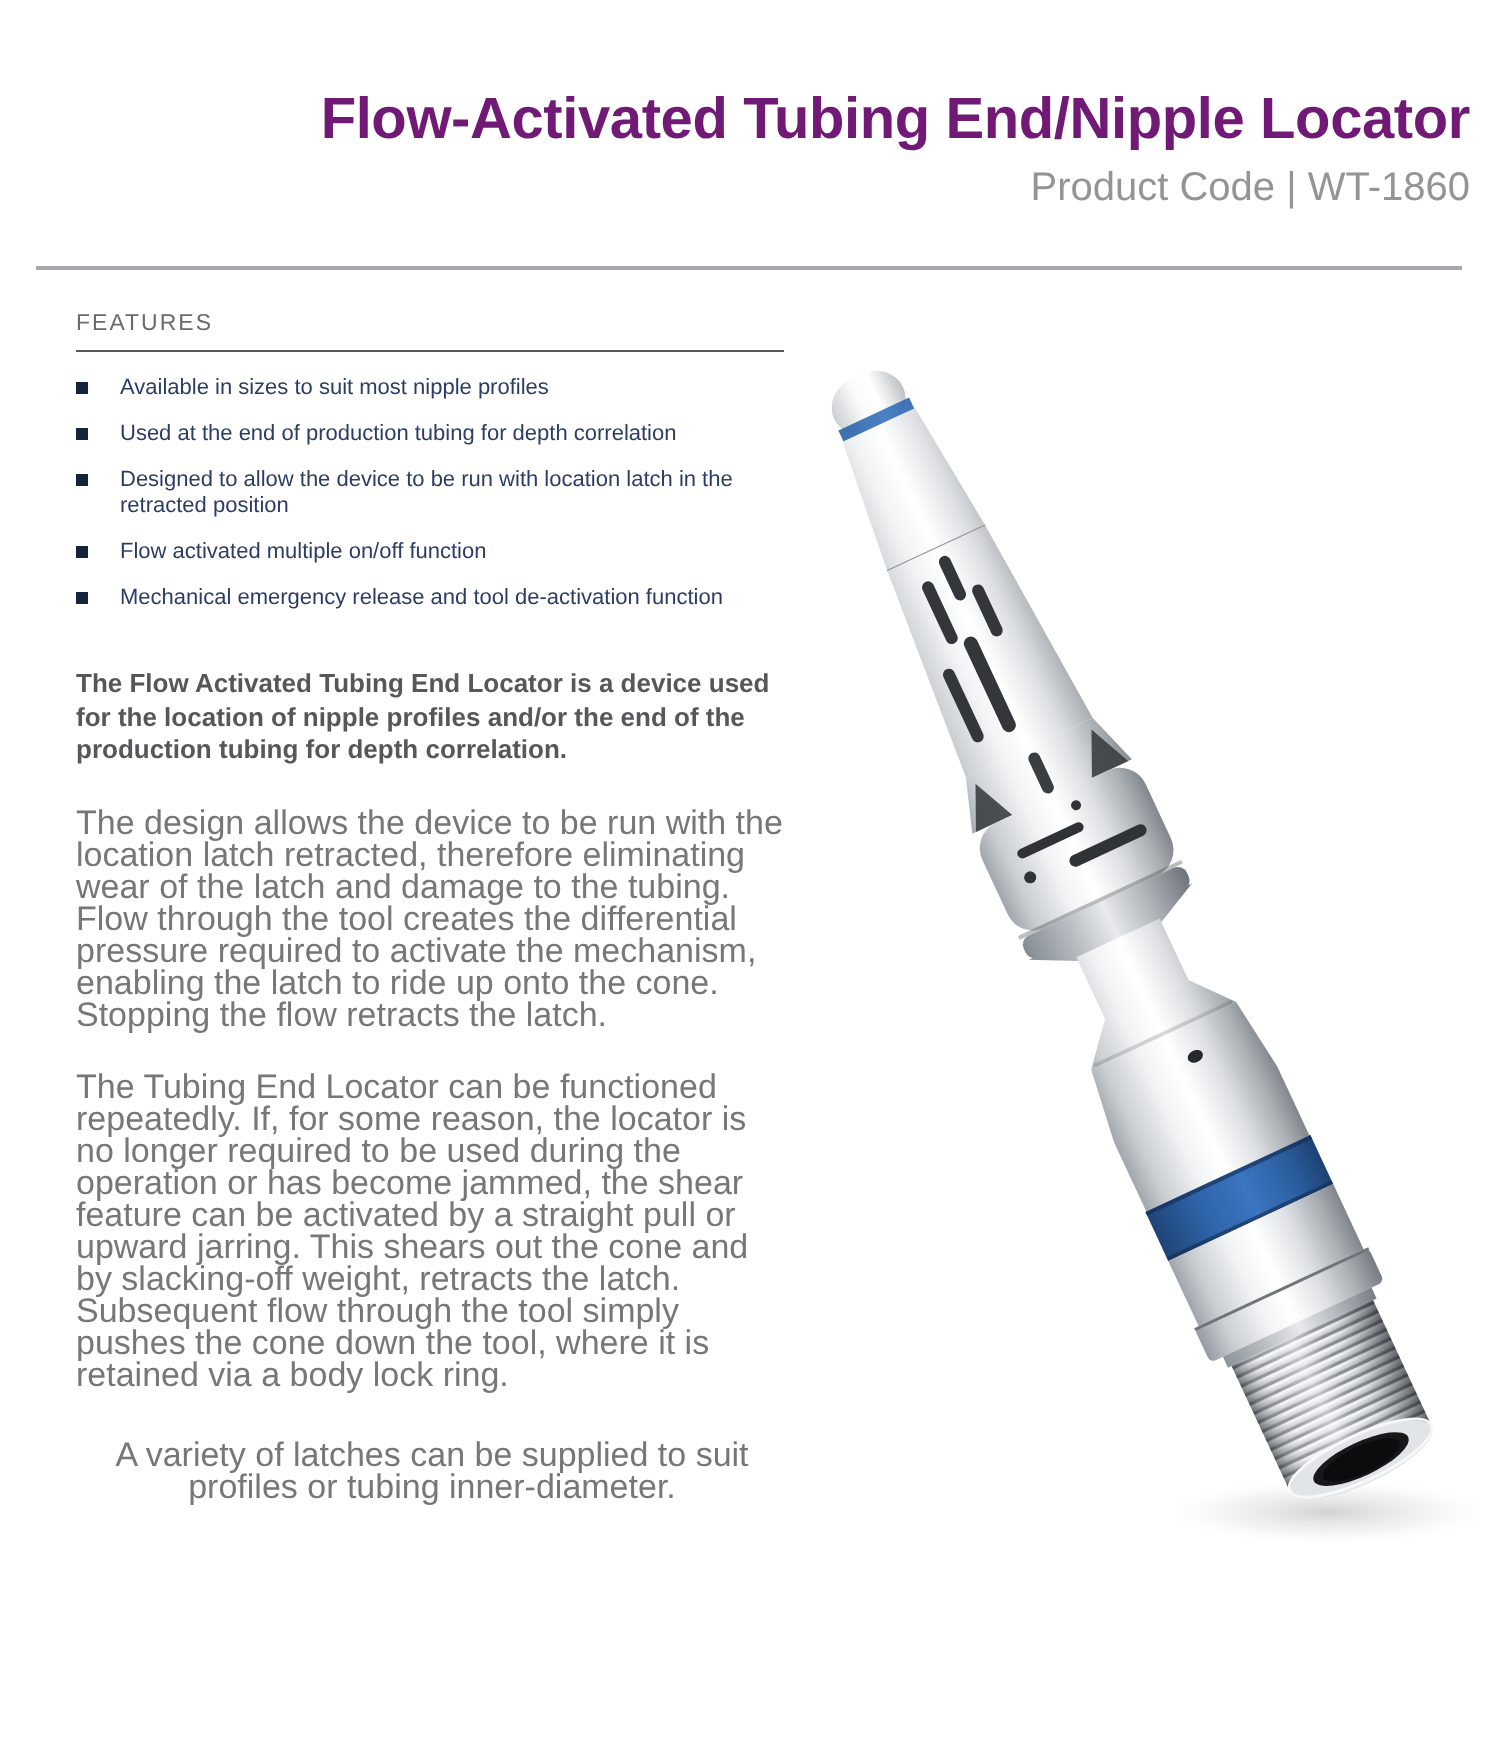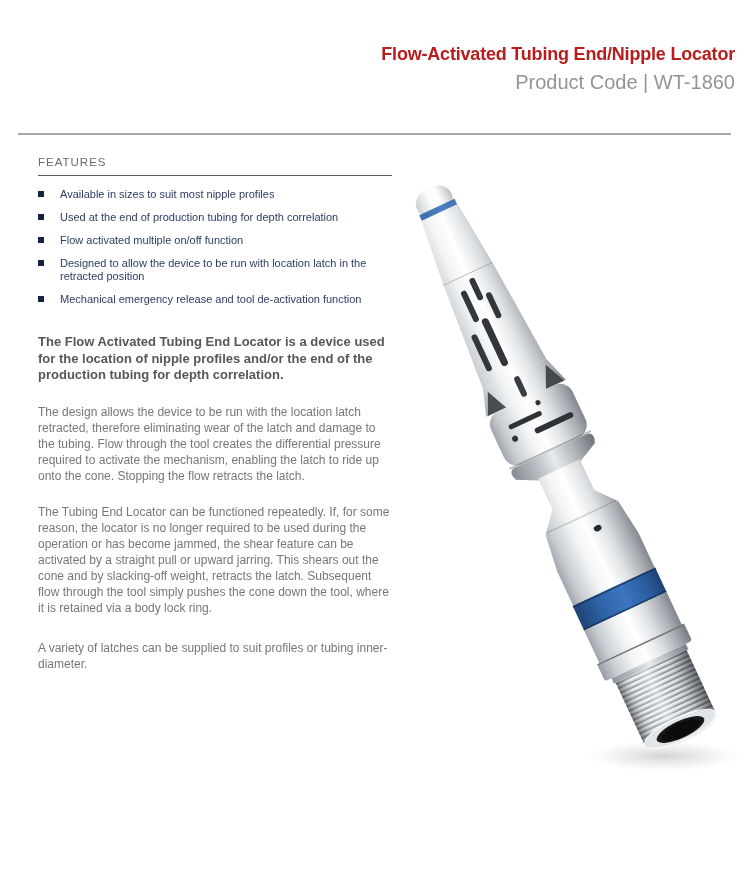--- a/index.html
+++ b/index.html
@@ -3,34 +3,34 @@
 <meta charset="utf-8">
 <style>
   * { margin:0; padding:0; box-sizing:border-box; }
   html,body { background:#ffffff; }
   .page {
     position:relative; width:750px; height:877px; background:#ffffff;
     font-family:"Liberation Sans","DejaVu Sans",sans-serif; overflow:hidden;
   }
   
   .header { position:absolute; top:44px; left:18px; right:15px; text-align:right; }
-  .title { font-size:18px; font-weight:bold; color:#b91c1c; letter-spacing:-0.2px; }
+  .title { font-size:29px; font-weight:bold; color:#701a75; letter-spacing:-0.2px; }
   .subtitle { font-size:20px; color:#929497; margin-top:6px; font-weight:400;text-align:right; }
   .top-rule { position:absolute; top:133px; left:18px; width:713px; height:2px; background:#a6a8ab; }
 
   
   .col { position:absolute; left:18px; top:156px; width:358px;margin-left:20px; }
   .sec-heading { font-size:11.5px; color:#6a6b6d; letter-spacing:1px; font-weight:400; }
   .sec-rule { width:354px; height:0; border-bottom:1.5px solid #58595c; margin-top:7px; }
   ul.bullets { list-style:none; margin-top:12px; margin-bottom:0; }
   ul.bullets li { display:flex; gap:16px; font-size:11px; line-height:13px; color:#2c3c64; margin-bottom:10px; }
   .sq { flex:none; width:6px; height:6px; background:#16233f; margin-top:3px; }
   .benefits-block { margin-top:20px; }
   .intro { margin-top:28px; font-size:13px; font-weight:bold; color:#55575a; line-height:16.5px; width:352px; }
-  .para { margin-top:16px; font-size:12px; color:#76777a; line-height:16px; width:356px; }
+  .para { margin-top:16px; font-size:17px; color:#76777a; line-height:16px; width:356px; }
   .para.gap { margin-top:20px; }
 
   
   .photo { position:absolute; left:376px; top:166px; width:372px; height:664px; }
 </style>
 </head>
 <body>
 
 <div class="page">
 
@@ -48,38 +48,38 @@
       <li>
           <span class="sq"></span>
           <span>Available in sizes to suit most nipple profiles</span>
         </li>
       <li>
           <span class="sq"></span>
           <span>Used at the end of production tubing for depth correlation</span>
         </li>
       <li>
           <span class="sq"></span>
-          <span>Flow activated multiple on/off function</span>
+          <span>Designed to allow the device to be run with location latch in the retracted position</span>
         </li>
       <li>
           <span class="sq"></span>
-          <span>Designed to allow the device to be run with location latch in the retracted position</span>
+          <span>Flow activated multiple on/off function</span>
         </li>
       <li>
           <span class="sq"></span>
           <span>Mechanical emergency release and tool de-activation function</span>
         </li>
     </ul>
 
 
     <div class="intro">The Flow Activated Tubing End Locator is a device used for the location of nipple profiles and/or the end of the production tubing for depth correlation.</div>
 
     <div class="para gap">The design allows the device to be run with the location latch retracted, therefore eliminating wear of the latch and damage to the tubing. Flow through the tool creates the differential pressure required to activate the mechanism, enabling the latch to ride up onto the cone. Stopping the flow retracts the latch.</div>
     <div class="para gap">The Tubing End Locator can be functioned repeatedly. If, for some reason, the locator is no longer required to be used during the operation or has become jammed, the shear feature can be activated by a straight pull or upward jarring. This shears out the cone and by slacking-off weight, retracts the latch. Subsequent flow through the tool simply pushes the cone down the tool, where it is retained via a body lock ring.</div>
-    <div class="para" style="margin-top:24px;">A variety of latches can be supplied to suit profiles or tubing inner-diameter.</div>
+    <div class="para" style="margin-top:24px;text-align:center;">A variety of latches can be supplied to suit profiles or tubing inner-diameter.</div>
   </div>
 
   <div class="photo">
     <svg width="372" height="664" viewBox="0 0 372 664" xmlns="http://www.w3.org/2000/svg">
       <defs>
         <linearGradient id="metal" x1="-50" y1="0" x2="50" y2="0" gradientUnits="userSpaceOnUse">
           <stop offset="0" stop-color="#8e959c"></stop>
             <stop offset="0.16" stop-color="#c9cdd1"></stop>
           <stop offset="0.36" stop-color="#f2f4f5"></stop>
             <stop offset="0.5" stop-color="#ffffff"></stop>

